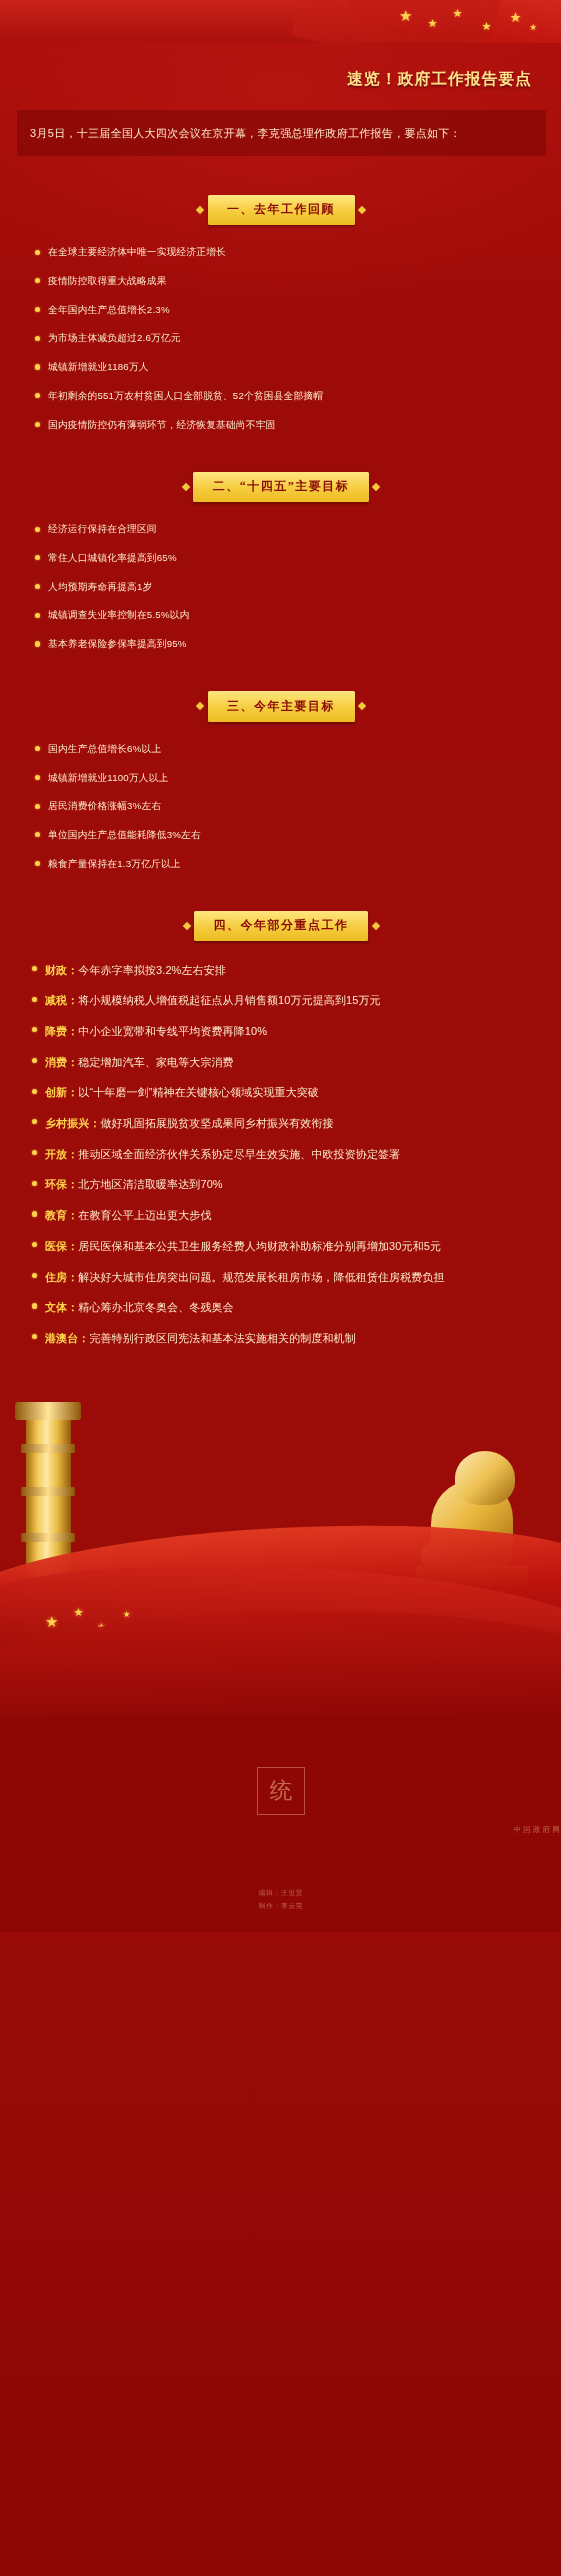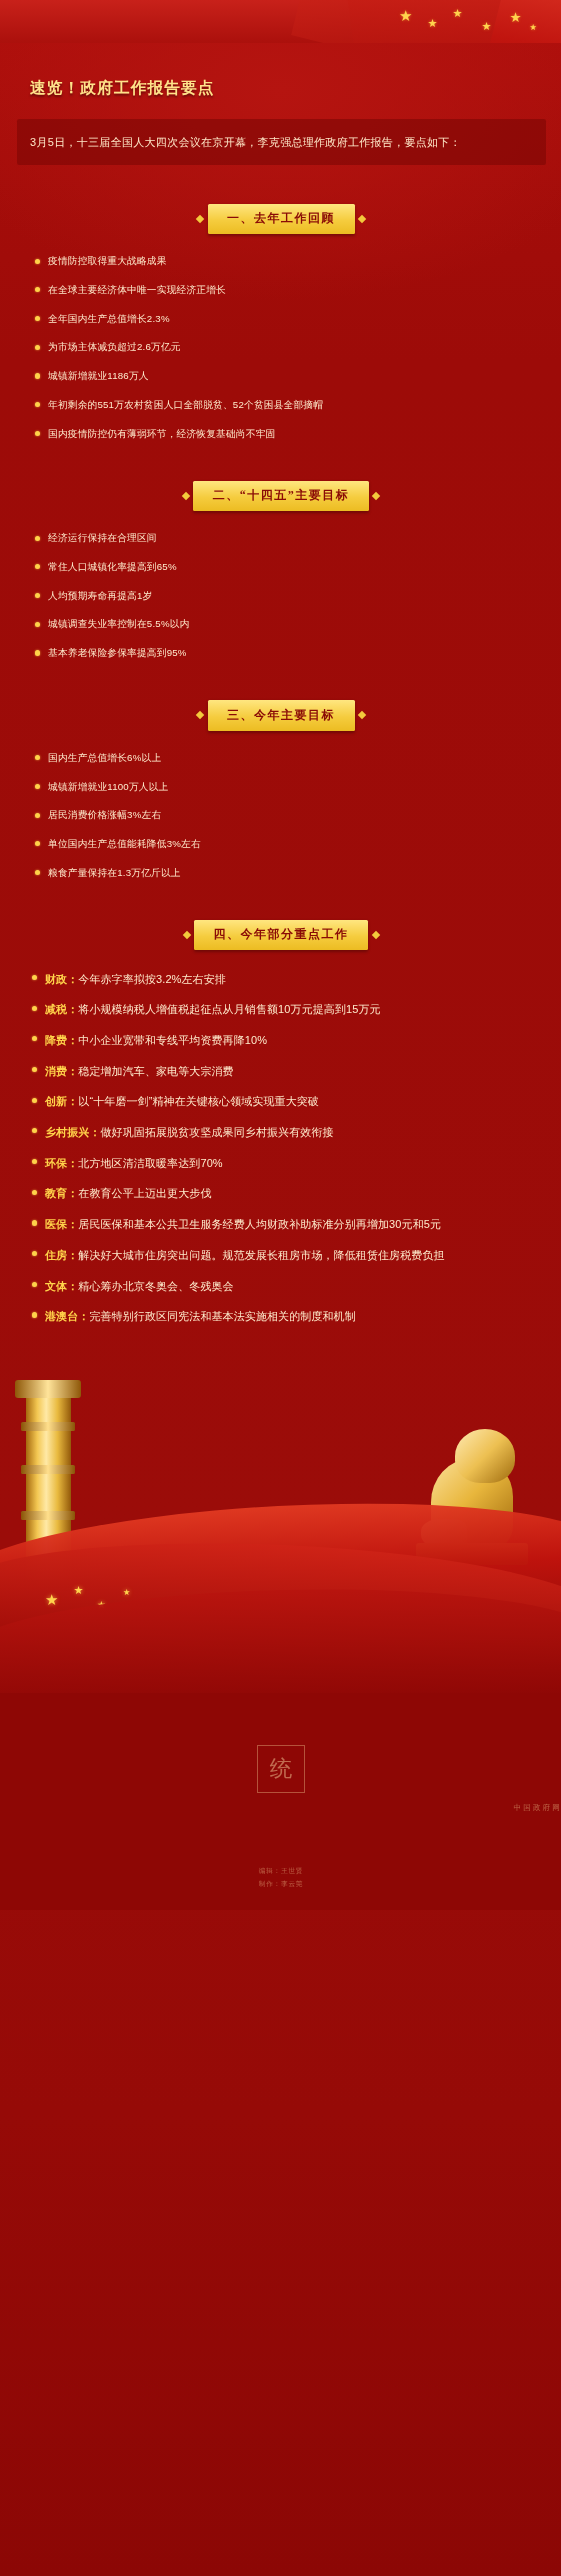--- a/index.html
+++ b/index.html
@@ -82,22 +82,22 @@
   }
   .st.s1 { left: 1.5px;   top: 1.5px;  font-size: 15px; }
   .st.s2 { left: 30px;  top: 12px; }
   .st.s3 { left: 55px;  top: 2.2px;  }
   .st.s4 { left: 84px; top: 15px; }
   .st.s5 { left: 112px; top: 4.5px;  font-size: 13.5px; }
   .st.s6 { left: 132px; top: 18px; font-size: 8.2px; }
 
   
   .headline-wrap {
-    margin-top: 35px;
-    text-align: left;
+    margin-top: 26px;
+    text-align: right;
     padding: 0 30px;
   }
   .headline {
     display: inline-block;
     font-family: "Liberation Serif", "DejaVu Serif", serif;
     font-size: 15.7px;
     font-weight: 700;
     letter-spacing: 1.1px;
     color: #ffe28a;
     text-shadow: 0 1.5px 2.2px rgba(0,0,0,.4);
@@ -346,22 +346,22 @@
     <div class="headline">速览！政府工作报告要点</div>
   </div>
 
   <div class="lead">3月5日，十三届全国人大四次会议在京开幕，李克强总理作政府工作报告，要点如下：</div>
 
   <div class="section">
     <div class="sec-head-wrap">
       <div class="sec-head">一、去年工作回顾</div>
     </div>
     <ul class="bullets">
+      <li>在全球主要经济体中唯一实现经济正增长</li>
       <li>疫情防控取得重大战略成果</li>
-      <li>在全球主要经济体中唯一实现经济正增长</li>
       <li>全年国内生产总值增长2.3%</li>
       <li>为市场主体减负超过2.6万亿元</li>
       <li>城镇新增就业1186万人</li>
       <li>年初剩余的551万农村贫困人口全部脱贫、52个贫困县全部摘帽</li>
       <li>国内疫情防控仍有薄弱环节，经济恢复基础尚不牢固</li>
     </ul>
   </div>
 
   <div class="section">
     <div class="sec-head-wrap">
@@ -393,20 +393,21 @@
     <div class="sec-head-wrap">
       <div class="sec-head">四、今年部分重点工作</div>
     </div>
     <ul class="keylist">
       <li><span class="kl">财政：</span><span>今年赤字率拟按3.2%左右安排</span></li>
       <li><span class="kl">减税：</span><span>将小规模纳税人增值税起征点从月销售额10万元提高到15万元</span></li>
       <li><span class="kl">降费：</span><span>中小企业宽带和专线平均资费再降10%</span></li>
       <li><span class="kl">消费：</span><span>稳定增加汽车、家电等大宗消费</span></li>
       <li><span class="kl">创新：</span><span>以“十年磨一剑”精神在关键核心领域实现重大突破</span></li>
       <li><span class="kl">乡村振兴：</span><span>做好巩固拓展脱贫攻坚成果同乡村振兴有效衔接</span></li>
+      <li><span class="kl">开放：</span><span>推动区域全面经济伙伴关系协定尽早生效实施、中欧投资协定签署</span></li>
       <li><span class="kl">环保：</span><span>北方地区清洁取暖率达到70%</span></li>
       <li><span class="kl">教育：</span><span>在教育公平上迈出更大步伐</span></li>
       <li><span class="kl">医保：</span><span>居民医保和基本公共卫生服务经费人均财政补助标准分别再增加30元和5元</span></li>
       <li><span class="kl">住房：</span><span>解决好大城市住房突出问题。规范发展长租房市场，降低租赁住房税费负担</span></li>
       <li><span class="kl">文体：</span><span>精心筹办北京冬奥会、冬残奥会</span></li>
       <li><span class="kl">港澳台：</span><span>完善特别行政区同宪法和基本法实施相关的制度和机制</span></li>
     </ul>
   </div>
 
   <div class="art">

